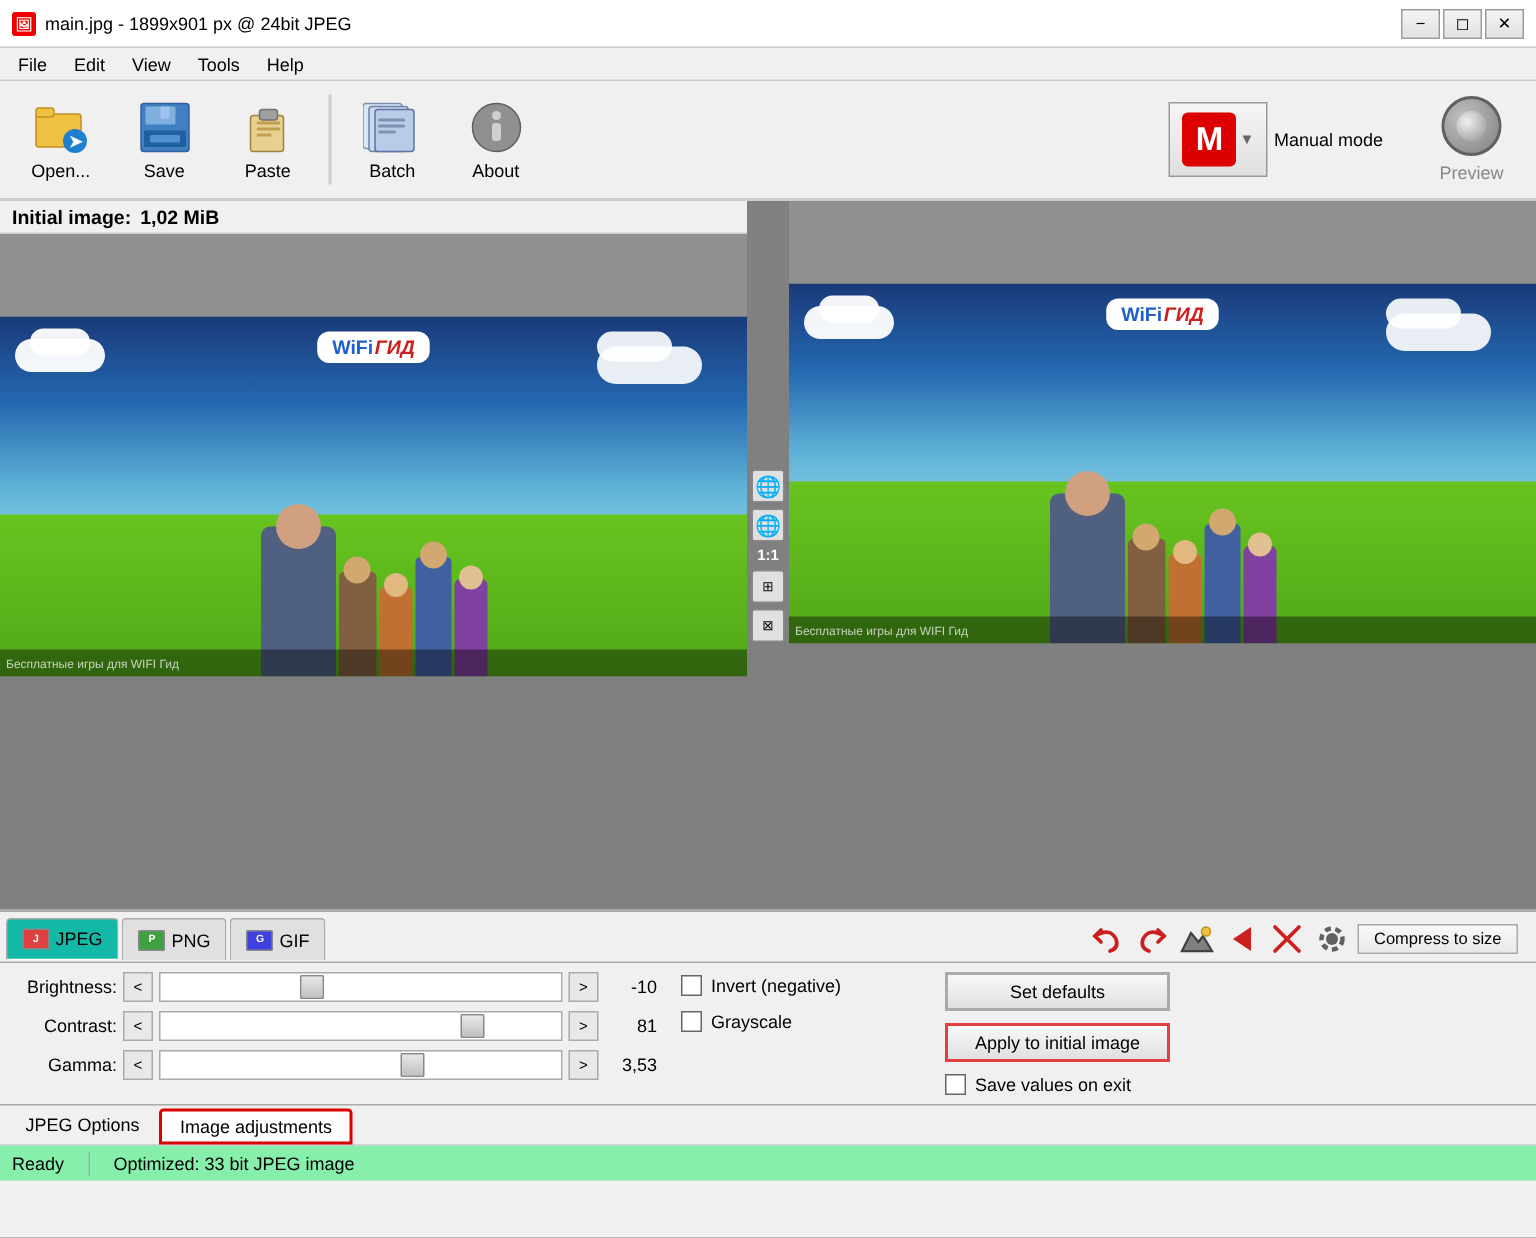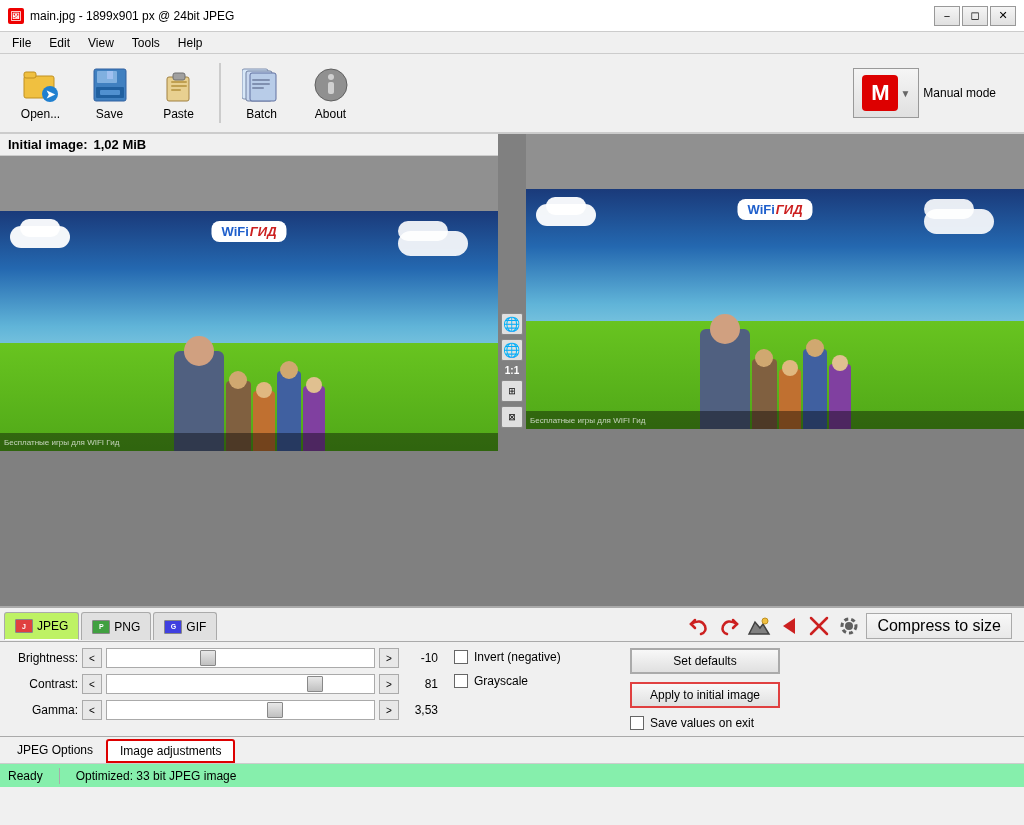--- a/index.html
+++ b/index.html
@@ -77,30 +77,30 @@
     .zoom-btn { width: 22px; height: 22px; background: #e0e0e0; border: 1px solid #888; cursor: pointer; display: flex; align-items: center; justify-content: center; font-size: 10px; border-radius: 2px; }
     .zoom-label { color: white; font-size: 10px; font-weight: bold; }
 
     
     .bottom-area { background: #f0f0f0; border-top: 2px solid #aaa; }
 
     
     .format-tabs-row { display: flex; align-items: center; border-bottom: 1px solid #aaa; padding: 3px 4px 0; gap: 2px; height: 34px; justify-content: space-between; }
     .format-tabs { display: flex; gap: 2px; }
     .format-tab { padding: 3px 10px; border: 1px solid #aaa; border-bottom: none; background: #e0e0e0; cursor: pointer; font-size: 12px; display: flex; align-items: center; gap: 4px; border-radius: 3px 3px 0 0; height: 28px; }
-    .format-tab.active { background: #bef264; border-bottom: 1px solid white; margin-bottom: -1px; }
+    .format-tab.active { background: #14b8a6; border-bottom: 1px solid white; margin-bottom: -1px; }
     .format-tab-icon { width: 18px; height: 14px; border: 1px solid #888; border-radius: 1px; display: flex; align-items: center; justify-content: center; font-size: 7px; font-weight: bold; }
     .format-tab-icon.jpeg { background: #e04040; color: white; }
     .format-tab-icon.png { background: #40a040; color: white; }
     .format-tab-icon.gif { background: #4040e0; color: white; }
 
     
     .action-icons { display: flex; align-items: center; gap: 4px; padding-right: 8px; }
     .action-icon { width: 26px; height: 26px; display: flex; align-items: center; justify-content: center; cursor: pointer; }
-    .compress-to-size-btn { padding: 3px 10px; border: 1px solid #aaa; background: linear-gradient(to bottom, #f8f8f8, #e8e8e8); cursor: pointer; font-size: 16px; display: flex; align-items: center; gap: 4px; }
+    .compress-to-size-btn { padding: 3px 10px; border: 1px solid #aaa; background: linear-gradient(to bottom, #f8f8f8, #e8e8e8); cursor: pointer; font-size: 11px; display: flex; align-items: center; gap: 4px; }
 
     
     .adjustments-area { padding: 6px 8px; display: flex; gap: 16px; }
     .sliders-section { display: flex; flex-direction: column; gap: 6px; min-width: 430px; }
     .slider-row { display: flex; align-items: center; gap: 4px; }
     .slider-label { width: 70px; text-align: right; font-size: 12px; }
     .slider-btn { width: 20px; height: 20px; border: 1px solid #aaa; background: #e8e8e8; cursor: pointer; display: flex; align-items: center; justify-content: center; font-size: 10px; }
     .slider-track { flex: 1; height: 20px; border: 1px solid #aaa; background: white; position: relative; }
     .slider-thumb { position: absolute; top: 1px; height: 16px; width: 16px; background: linear-gradient(to bottom, #e8e8e8, #c0c0c0); border: 1px solid #888; border-radius: 1px; }
     .slider-value { width: 35px; text-align: right; font-size: 12px; }
@@ -224,20 +224,28 @@
     <div class="manual-mode-btn">
       <div class="manual-mode-icon">M</div>
       <div style="font-size:10px; color:#666;">▼</div>
     </div>
     <div style="display:flex;flex-direction:column;align-items:center;">
       <span style="font-size:12px;">Manual mode</span>
     </div>
 
     <div style="width:16px;"></div>
 
+    <div class="preview-btn">
+      <div style="margin-bottom:4px;">
+        <div class="preview-icon-circle">
+          <div class="preview-icon-inner"></div>
+        </div>
+      </div>
+      <span style="font-size:12px;color:#888;">Preview</span>
+    </div>
   </div>
 </div>
 
 <div style="display:flex; height:472px; background:#808080;">
 
   <div style="flex:1;display:flex;flex-direction:column;">
     <div class="panel-info">
       <span>Initial image: </span>
       <span>1,02 MiB</span>
     </div>

